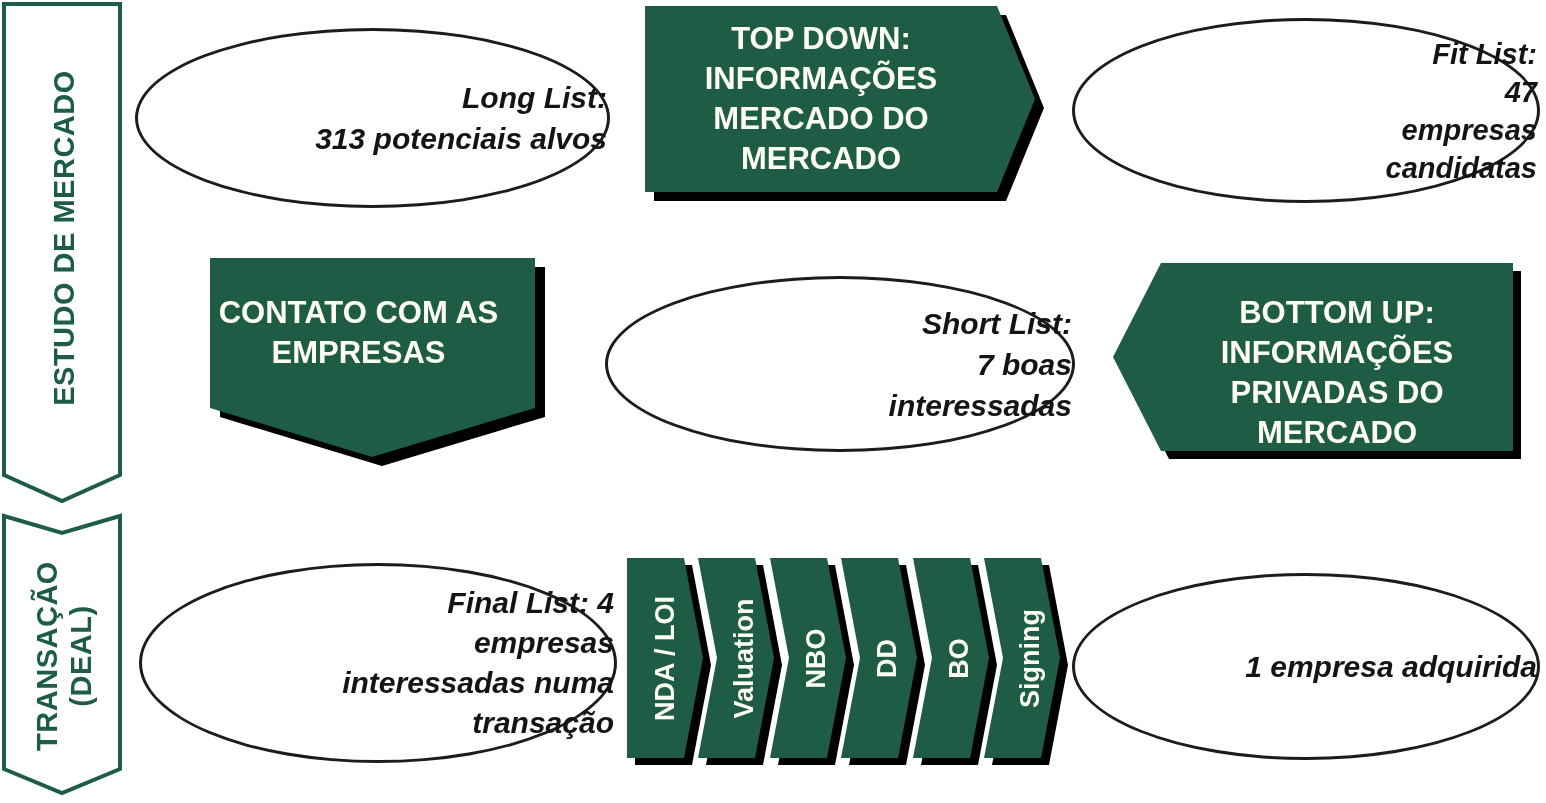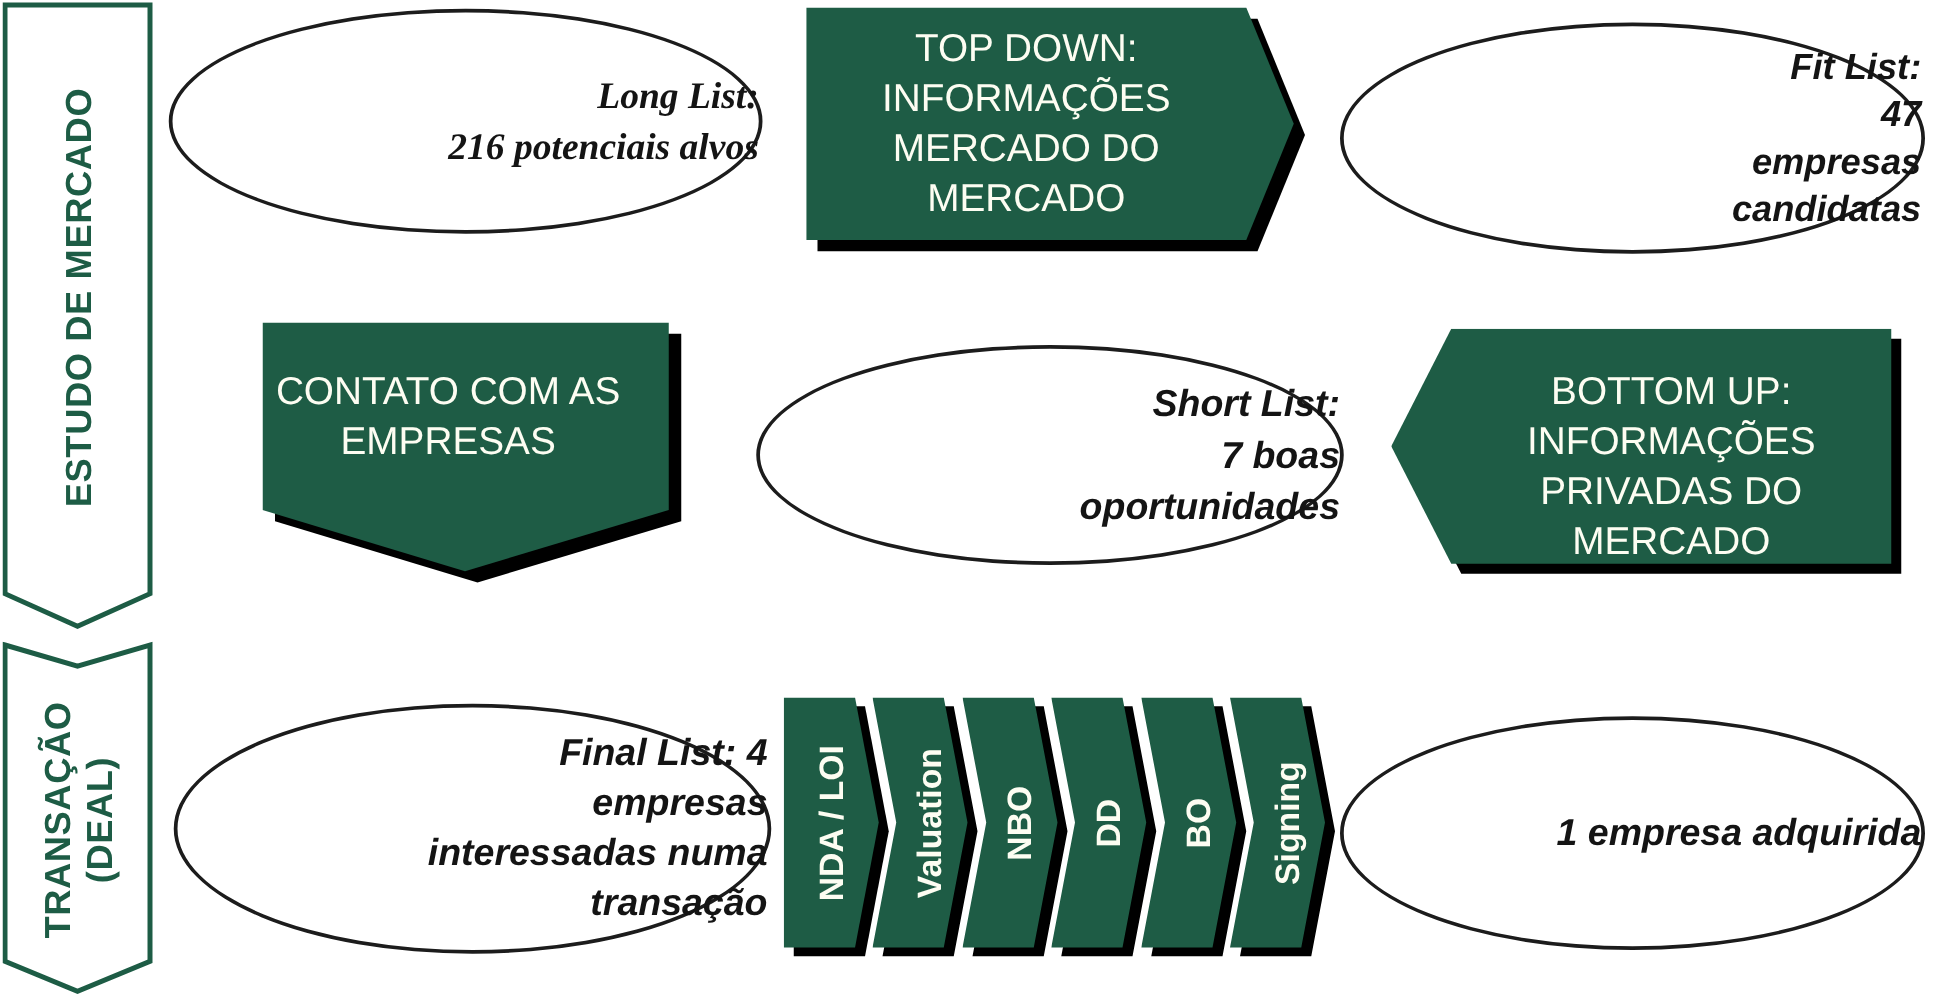--- a/index.html
+++ b/index.html
@@ -31,21 +31,21 @@
     font-size:30px; line-height:41px;
   }
   
   .gshape { position:absolute; }
   .gshape svg { position:absolute; left:0; top:0; }
   .shadow { fill:#000000; }
   .gfill { fill:#1e5c45; }
   .gtext {
     position:absolute; display:flex; flex-direction:column;
     align-items:center; justify-content:center; text-align:center;
-    color:#fdfdf2; font-weight:normal; font-size:31px; line-height:40px;
+    color:#fdfdf2; font-weight:bold; font-size:31px; line-height:40px;
   }
   
   .chev { position:absolute; width:90px; height:212px; }
   .chev svg { position:absolute; left:0; top:0; }
   .chev-labelbox {
     position:absolute; left:0; top:0; width:76px; height:200px;
     display:flex; align-items:center; justify-content:center;
   }
   .chev-text {
     color:#fdfdf2; font-weight:bold; font-size:27px; white-space:nowrap;
@@ -70,23 +70,23 @@
       <polygon class="banner-shape" points="2,3 60,20 118,3 118,256 60,280 2,256"></polygon>
     </svg>
     <div class="banner-labelbox" style="height:100%;">
       <span class="vlabel banner-text">
         <span style="display:block;">TRANSAÇÃO</span>
         <span style="display:block;">(DEAL)</span>
       </span>
     </div>
   </div>
 
-  <div class="ellipse" style="left:135px; top:7px; width:475px; height:180px;font-family:Liberation Serif, serif;">
+  <div class="ellipse" style="left:135px; top:28px; width:475px; height:180px;">
     <div>Long List:</div>
-    <div>216 potenciais alvos</div>
+    <div>313 potenciais alvos</div>
   </div>
 
   <div class="gshape" style="left:645px; top:6px; width:404px; height:200px;">
     <svg width="404" height="200" viewBox="0 0 404 200">
       <polygon class="shadow" transform="translate(9,9)" points="0,0 352,0 390,93 352,186 0,186"></polygon>
       <polygon class="gfill" points="0,0 352,0 390,93 352,186 0,186"></polygon>
     </svg>
     <div class="gtext" style="left:0; top:0; width:352px; height:186px;">
       <div>TOP DOWN:</div>
       <div>INFORMAÇÕES</div>
@@ -109,21 +109,21 @@
     </svg>
     <div class="gtext" style="left:0; top:0; width:297px; height:150px;">
       <div>CONTATO COM AS</div>
       <div>EMPRESAS</div>
     </div>
   </div>
 
   <div class="ellipse" style="left:605px; top:276px; width:470px; height:176px;">
     <div>Short List:</div>
     <div>7 boas</div>
-    <div>oportunidades</div>
+    <div>interessadas</div>
   </div>
 
   <div class="gshape" style="left:1113px; top:263px; width:410px; height:198px;">
     <svg width="410" height="198" viewBox="0 0 410 198">
       <polygon class="shadow" transform="translate(8,8)" points="0,94 48,0 400,0 400,188 48,188"></polygon>
       <polygon class="gfill" points="0,94 48,0 400,0 400,188 48,188"></polygon>
     </svg>
     <div class="gtext" style="left:48px; top:0; width:352px; height:220px;">
       <div>BOTTOM UP:</div>
       <div>INFORMAÇÕES</div>

